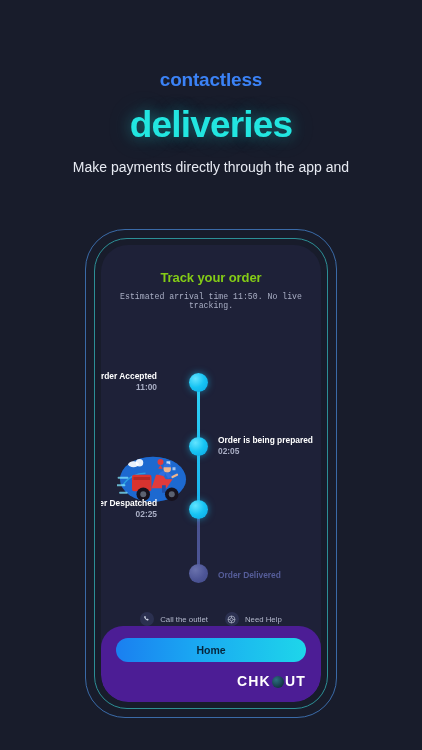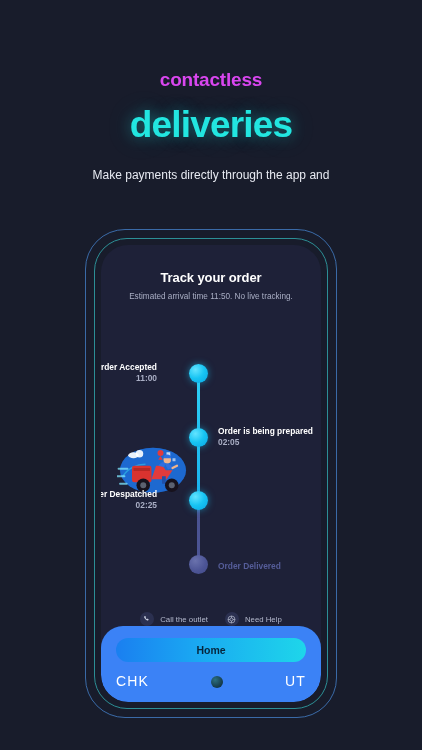--- a/index.html
+++ b/index.html
@@ -19,38 +19,38 @@
 
   
   .hero {
     padding-top: 70px;
     text-align: center;
   }
 
   .hero-eyebrow {
     font-size: 19px;
     font-weight: bold;
-    color: #d946ef;
+    color: #3b82f6;
     letter-spacing: -0.2px;
     line-height: 1.1;
   }
 
   .hero-title {
     font-size: 37px;
     font-weight: bold;
     color: #22e6e0;
     letter-spacing: -0.8px;
     line-height: 1.12;
     margin-top: 13px;
     text-shadow: 0 0 14px rgba(34,230,224,0.35), 0 0 30px rgba(34,230,224,0.18);
   }
 
   .hero-sub {
-    margin-top: 21px;
-    font-size: 12px;
+    margin-top: 12px;
+    font-size: 14px;
     line-height: 1.55;
     color: #e7eaf2;
     font-weight: 400;
   }
 
   
   .phone-wrap {
     position: absolute;
     left: 50%;
     transform: translateX(-50%);
@@ -85,28 +85,29 @@
   }
 
   
   .screen-head {
     text-align: center;
     padding-top: 25px;
   }
   .screen-title {
     font-size: 13px;
     font-weight: bold;
-    color: #ffffff;
+    color: #84cc16;
     letter-spacing: -0.1px;
   }
   .screen-note {
     margin-top: 7px;
     font-size: 8.2px;
     color: #a9aec4;
     font-weight: 400;
+    font-family: Liberation Mono, monospace;
   }
 
   
   .timeline {
     position: relative;
     flex: 1 1 auto;
     margin-top: 20px;
   }
 
   .axis {
@@ -180,21 +181,21 @@
     flex: none;
   }
   .action-label {
     font-size: 7.8px;
     color: #b4b9cd;
     white-space: nowrap;
   }
 
   
   .black-panel {
-    background: #3b82f6;
+    background: #4c1d95;
     border-radius: 22px 22px 27px 27px;
     padding: 12px 15px 13px;
     text-align: center;
   }
 
   .home-btn {
     height: 24px;
     border-radius: 13px;
     background: linear-gradient(90deg, #1a7ff0 0%, #1aa8f2 42%, #1ed6ea 100%);
     color: #07263c;
@@ -205,26 +206,26 @@
     justify-content: center;
     border: none;
     width: 100%;
     font-family: "Liberation Sans", sans-serif;
     cursor: pointer;
   }
 
   .brand {
     margin-top: 11px;
     font-size: 14px;
-    font-weight: normal;
+    font-weight: bold;
     letter-spacing: 1.2px;
     color: #ffffff;
     display: flex;
     align-items: center;
-    justify-content: space-between;
+    justify-content: flex-end;
   }
   .brand-globe {
     width: 12px; height: 12px;
     margin: 0 1px;
     border-radius: 50%;
     background: radial-gradient(circle at 35% 32%, #2c6f80 0%, #17404f 60%, #0d2430 100%);
     display: inline-block;
     position: relative;
     top: 1px;
   }

